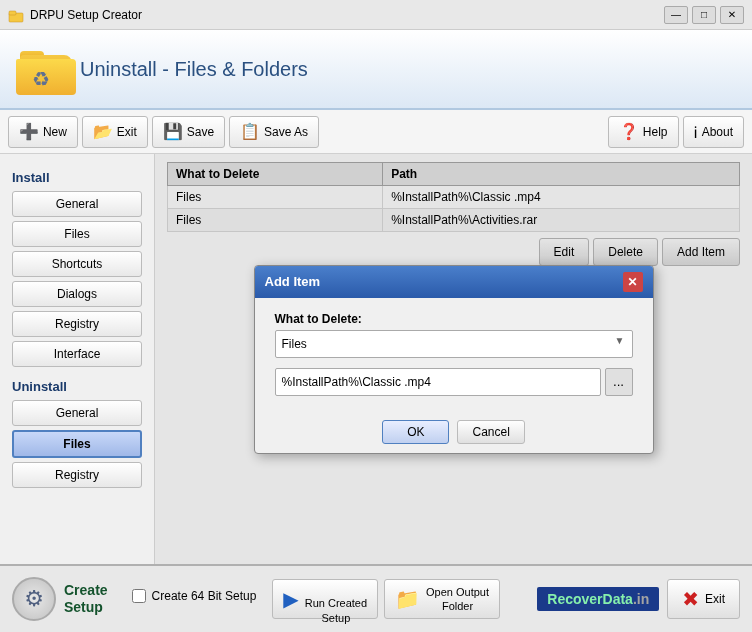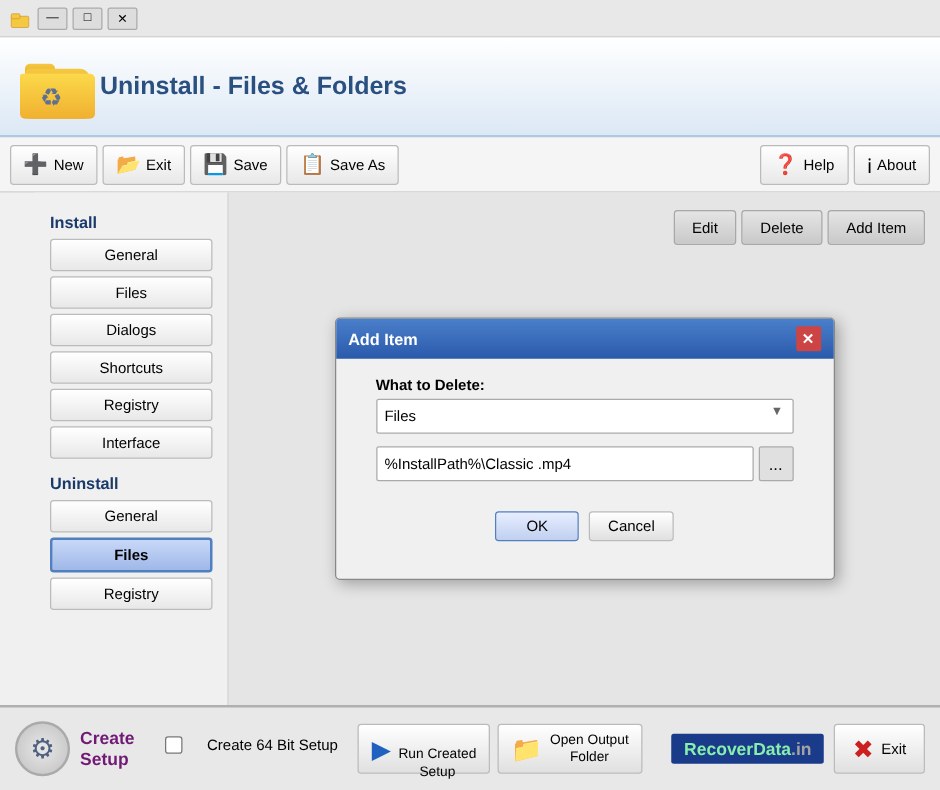--- a/index.html
+++ b/index.html
@@ -50,21 +50,21 @@
     }
     .folder-front {
       position: absolute; bottom: 0; left: 0;
       width: 60px; height: 36px;
       background: linear-gradient(180deg, #fcd94a 0%, #f0b030 100%);
       border-radius: 2px 4px 4px 4px;
     }
     .recycle-icon {
       position: absolute; bottom: 4px; left: 16px; font-size: 20px; color: #607090;
     }
-    .header-title { font-size: 20px; font-weight: bold; color: #2a5080; }
+    .header-title { font-size: 20px; font-weight: normal; color: #2a5080; }
 
     
     .toolbar {
       background: #f5f5f5;
       height: 44px;
       display: flex;
       align-items: center;
       padding: 0 8px;
       border-bottom: 1px solid #d0d0d0;
       gap: 4px;
@@ -76,21 +76,20 @@
       border-radius: 3px; cursor: pointer; font-size: 12px;
       height: 32px;
     }
     .toolbar-icon { font-size: 16px; }
     .toolbar-right { margin-left: auto; display: flex; gap: 4px; }
 
     
     .main-layout {
       display: flex;
       height: calc(632px - 30px - 80px - 44px - 68px);
-      margin-left: 28px;
     }
 
     
     .sidebar {
       width: 155px;
       background: #f0f0f0;
       border-right: 1px solid #ccc;
       padding: 8px 12px;
       display: flex;
       flex-direction: column;
@@ -157,21 +156,21 @@
     }
     .create-setup-icon {
       width: 44px; height: 44px;
       background: radial-gradient(circle, #e8e8e8 0%, #c0c0c0 100%);
       border-radius: 50%;
       display: flex; align-items: center; justify-content: center;
       font-size: 22px; color: #506080;
       border: 2px solid #aaa;
     }
     .create-setup-label {
-      font-size: 14px; font-weight: bold; color: #701a75;
+      font-size: 14px; font-weight: bold; color: #14532d;
       line-height: 1.2;
     }
     .bottom-btn {
       display: flex; align-items: center; gap: 6px;
       padding: 5px 10px; border: 1px solid #bbb;
       background: linear-gradient(180deg, #ffffff 0%, #e0e0e0 100%);
       border-radius: 3px; cursor: pointer; font-size: 12px;
       height: 40px;
     }
     .bottom-btn-icon { font-size: 20px; }
@@ -187,21 +186,21 @@
       display: flex; align-items: center; gap: 6px;
       padding: 5px 14px; border: 1px solid #bbb;
       background: linear-gradient(180deg, #ffffff 0%, #e0e0e0 100%);
       border-radius: 3px; cursor: pointer; font-size: 12px;
       height: 40px;
     }
     .exit-icon { font-size: 20px; color: #cc2020; }
 
     
     .checkbox-row {
-      display: flex; align-items: center; gap: 20px;
+      display: flex; align-items: center; gap: 6px;
       margin-bottom: 6px; font-size: 12px;
     }
     .checkbox-row input { width: 14px; height: 14px; }
 
     
     .modal-overlay {
       position: absolute;
       top: 0; left: 0; right: 0; bottom: 0;
       background: rgba(0,0,0,0.1);
       display: flex;
@@ -221,39 +220,39 @@
       color: white; padding: 6px 10px;
       display: flex; align-items: center; justify-content: space-between;
       border-radius: 3px 3px 0 0;
       font-size: 13px; font-weight: bold;
     }
     .modal-close {
       width: 20px; height: 20px; background: #cc4444;
       border-radius: 2px; display: flex; align-items: center; justify-content: center;
       cursor: pointer; color: white; font-size: 12px;
     }
-    .modal-body { padding: 14px 32px; }
+    .modal-body { padding: 14px 20px; }
     .modal-label { font-size: 12px; margin-bottom: 4px; font-weight: 600; }
     .modal-select {
       width: 100%; height: 28px; border: 1px solid #aaa;
       background: white; font-size: 12px; margin-bottom: 10px;
       padding: 2px 6px; border-radius: 2px;
     }
     .modal-input-row { display: flex; gap: 4px; }
     .modal-input {
       flex: 1; height: 28px; border: 1px solid #aaa;
       padding: 2px 6px; font-size: 12px; border-radius: 2px;
     }
     .modal-browse {
       width: 28px; height: 28px; border: 1px solid #aaa;
       background: #e0e0e0; cursor: pointer; border-radius: 2px;
     }
     .modal-footer {
       display: flex; justify-content: center; gap: 8px;
-      padding: 10px 16px 30px;
+      padding: 10px 16px 9px;
     }
     .modal-ok {
       padding: 4px 24px; border: 1px solid #5080c0;
       background: linear-gradient(180deg, #e8eeff 0%, #c0d0f0 100%);
       border-radius: 3px; cursor: pointer; font-size: 12px;
     }
     .modal-cancel {
       padding: 4px 14px; border: 1px solid #bbb;
       background: linear-gradient(180deg, #ffffff 0%, #e0e0e0 100%);
       border-radius: 3px; cursor: pointer; font-size: 12px;
@@ -272,20 +271,21 @@
 </head>
 <body>
 
 <div class="titlebar">
   <div class="titlebar-icon">
     <svg width="16" height="16" viewBox="0 0 16 16">
       <rect x="1" y="6" width="14" height="9" rx="1" fill="#f5c842" stroke="#c89020" stroke-width="0.5"></rect>
       <rect x="1" y="4" width="7" height="4" rx="1" fill="#f5c842" stroke="#c89020" stroke-width="0.5"></rect>
     </svg>
   </div>
+  <span class="titlebar-title">DRPU Setup Creator</span>
   <div class="titlebar-controls">
     <div class="titlebar-btn">—</div>
     <div class="titlebar-btn">□</div>
     <div class="titlebar-btn close">✕</div>
   </div>
 </div>
 
 <div class="header">
   <div class="header-folder">
     <div class="folder-tab"></div>
@@ -325,33 +325,51 @@
     </button>
   </div>
 </div>
 
 <div class="main-layout">
 
   <div class="sidebar">
     <div class="sidebar-section-title">Install</div>
     <button class="sidebar-btn">General</button>
     <button class="sidebar-btn">Files</button>
+    <button class="sidebar-btn">Shortcuts</button>
     <button class="sidebar-btn">Dialogs</button>
-    <button class="sidebar-btn">Shortcuts</button>
     <button class="sidebar-btn">Registry</button>
     <button class="sidebar-btn">Interface</button>
 
     <div class="sidebar-section-title">Uninstall</div>
     <button class="sidebar-btn">General</button>
     <button class="sidebar-btn active">Files</button>
     <button class="sidebar-btn">Registry</button>
   </div>
 
   <div class="content-area">
 
+    <table class="file-table">
+      <thead>
+        <tr>
+          <th>What to Delete</th>
+          <th>Path</th>
+        </tr>
+      </thead>
+      <tbody>
+        <tr>
+          <td>Files</td>
+          <td>%InstallPath%\Classic .mp4</td>
+        </tr>
+        <tr>
+          <td>Files</td>
+          <td>%InstallPath%\Activities.rar</td>
+        </tr>
+      </tbody>
+    </table>
 
     <div class="action-btns">
       <button class="action-btn">Edit</button>
       <button class="action-btn">Delete</button>
       <button class="action-btn">Add Item</button>
     </div>
 
     <div class="modal-overlay">
       <div class="modal">
 

